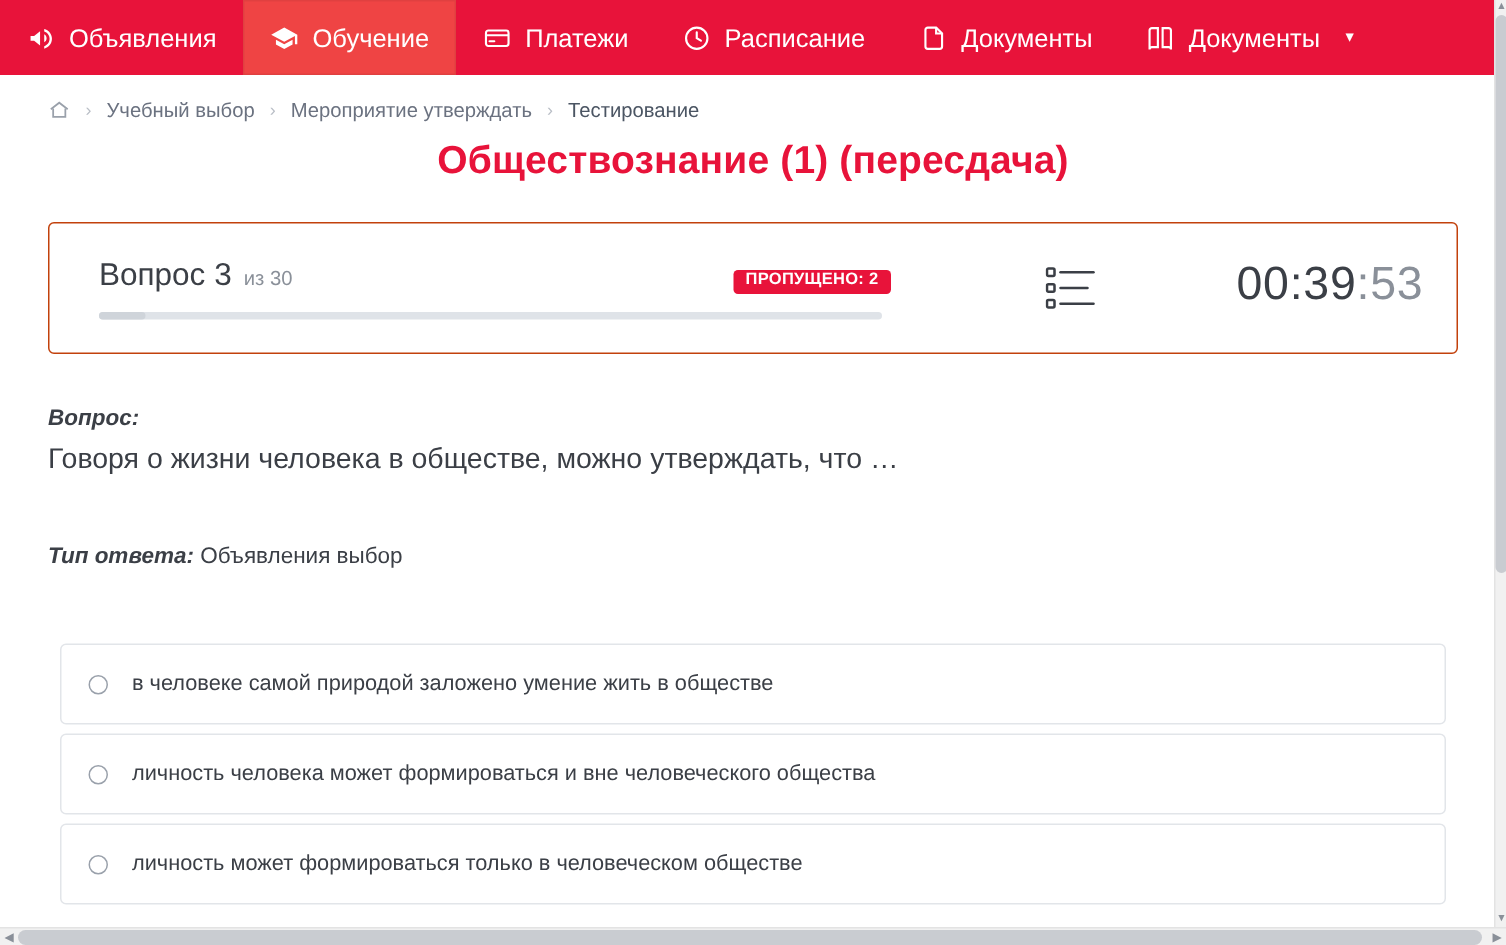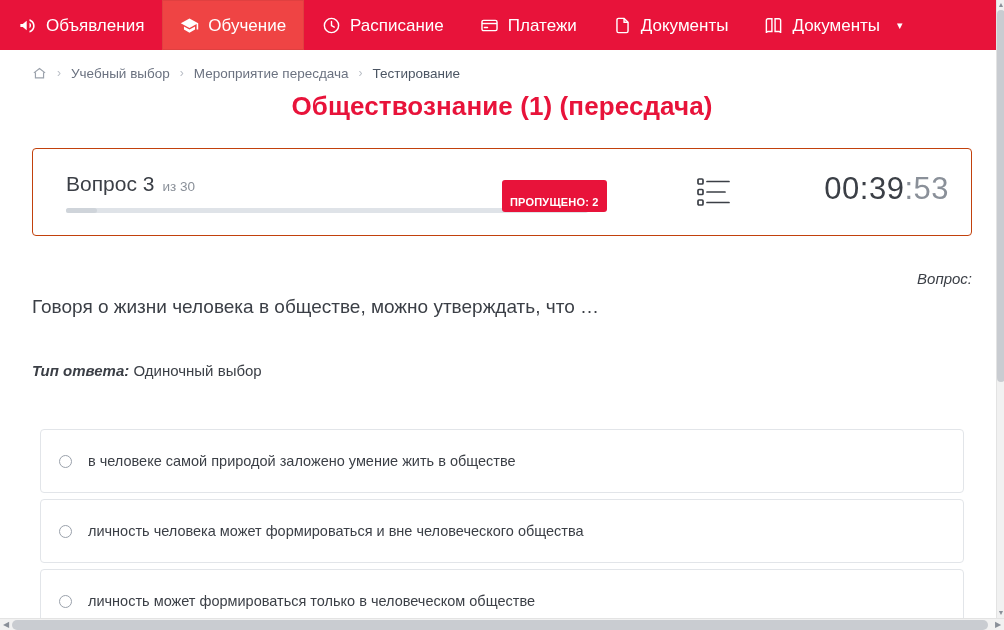--- a/index.html
+++ b/index.html
@@ -130,27 +130,27 @@
   }
   .q-progress .bar {
     position: absolute;
     left: 0; top: 0; bottom: 0;
     width: 6%;
     background: #cfd4da;
     border-radius: 3px;
   }
   .skipped-badge {
     position: absolute;
-    left: 469px;
+    left: 456px;
     top: 31px;
     background: #e8133a;
     color: #fff;
     font-size: 11px;
     font-weight: bold;
-    padding: 16px 8px 4px 8px;
+    padding: 0 8px 4px 8px;
     border-radius: 3px;
     letter-spacing: 0.2px;
     white-space: nowrap;
   }
   .list-ico-wrap {
     position: absolute;
     left: 664px;
     top: 28px;
     width: 34px;
     height: 30px;
@@ -166,24 +166,23 @@
     letter-spacing: 0.5px;
   }
   .timer .sec { color: #8a9099; }
 
   
   .q-body {
     margin: 34px 32px 0 32px;
   }
   .lbl {
     font-size: 15px;
-    font-weight: normal;
+    font-weight: bold;
     font-style: italic;
     color: #3b3f46;
-    text-align: right;
   }
   .q-text {
     margin-top: 9px;
     font-size: 19px;
     color: #3b3f46;
   }
   .answer-type {
     margin-top: 44px;
     font-size: 15px;
     color: #3b3f46;
@@ -195,21 +194,21 @@
 
   
   .options {
     margin: 50px 42px 0 40px;
     width: 924px;
   }
   .option {
     display: flex;
     align-items: center;
     gap: 16px;
-    height: 64px;
+    height: 54px;
     border: 1px solid #e2e5e9;
     border-radius: 4px;
     background: #fff;
     margin-bottom: 6px;
     padding-left: 18px;
     font-size: 14.5px;
     color: #3b3f46;
     cursor: pointer;
   }
   .radio {
@@ -297,36 +296,36 @@
         <svg viewBox="0 0 24 24" width="19" height="19" fill="currentColor">
           <path d="M12 3L1 9l11 6 9-4.91V17h2V9L12 3zM5 13.18v4L12 21l7-3.82v-4L12 17l-7-3.82z"></path>
         </svg>
       </span>
       <span class="nav-label">Обучение</span>
     </div>
 
     <div class="nav-item">
       <span class="nav-ico">
         <svg viewBox="0 0 24 24" width="19" height="19" fill="none" stroke="currentColor" stroke-width="1.8">
-          <circle cx="12" cy="12" r="9"></circle>
-          <path d="M12 7v5l3.5 2" stroke-linecap="round"></path>
-        </svg>
-      </span>
-      <span class="nav-label">Расписание</span>
-    </div>
-
-    <div class="nav-item">
-      <span class="nav-ico">
-        <svg viewBox="0 0 24 24" width="19" height="19" fill="none" stroke="currentColor" stroke-width="1.8">
           <rect x="2.5" y="5.5" width="19" height="13" rx="2"></rect>
           <path d="M2.5 9.5h19"></path>
           <path d="M5.5 14.5h4" stroke-linecap="round"></path>
         </svg>
       </span>
       <span class="nav-label">Платежи</span>
+    </div>
+
+    <div class="nav-item">
+      <span class="nav-ico">
+        <svg viewBox="0 0 24 24" width="19" height="19" fill="none" stroke="currentColor" stroke-width="1.8">
+          <circle cx="12" cy="12" r="9"></circle>
+          <path d="M12 7v5l3.5 2" stroke-linecap="round"></path>
+        </svg>
+      </span>
+      <span class="nav-label">Расписание</span>
     </div>
 
     <div class="nav-item">
       <span class="nav-ico">
         <svg viewBox="0 0 24 24" width="19" height="19" fill="none" stroke="currentColor" stroke-width="1.8">
           <path d="M14 3H7a2 2 0 0 0-2 2v14a2 2 0 0 0 2 2h10a2 2 0 0 0 2-2V8l-5-5z"></path>
           <path d="M14 3v5h5"></path>
         </svg>
       </span>
       <span class="nav-label">Документы</span>
@@ -348,21 +347,21 @@
   <div class="breadcrumb">
     <span class="home-ico">
       <svg viewBox="0 0 24 24" width="15" height="15" fill="none" stroke="currentColor" stroke-width="1.9">
         <path d="M3 11l9-7 9 7"></path>
         <path d="M5.5 10v9h13v-9"></path>
       </svg>
     </span>
     <span class="crumb-sep">›</span>
     <span class="crumb">Учебный выбор</span>
     <span class="crumb-sep">›</span>
-    <span class="crumb">Мероприятие пересдача</span>
+    <span class="crumb">Мероприятие утверждать</span>
     <span class="crumb-sep">›</span>
     <span class="crumb current">Тестирование</span>
   </div>
 
   <div class="page-title">Обществознание (1) (пересдача)</div>
 
   <div class="q-card">
     <div class="q-left">
       <div class="q-num-row">
         <span class="q-num">Вопрос 3</span>
@@ -389,21 +388,21 @@
     <div class="timer">
       <span>00:39</span><span class="sec">:53</span>
     </div>
   </div>
 
   <div class="q-body">
     <div class="lbl">Вопрос:</div>
     <div class="q-text">Говоря о жизни человека в обществе, можно утверждать, что …</div>
     <div class="answer-type">
       <span class="at-label">Тип ответа:</span>
-      <span>Одиночный выбор</span>
+      <span>Объявления выбор</span>
     </div>
   </div>
 
   <div class="options">
     <div class="option">
       <span class="radio"></span>
       <span>в человеке самой природой заложено умение жить в обществе</span>
     </div>
     <div class="option">
       <span class="radio"></span>

